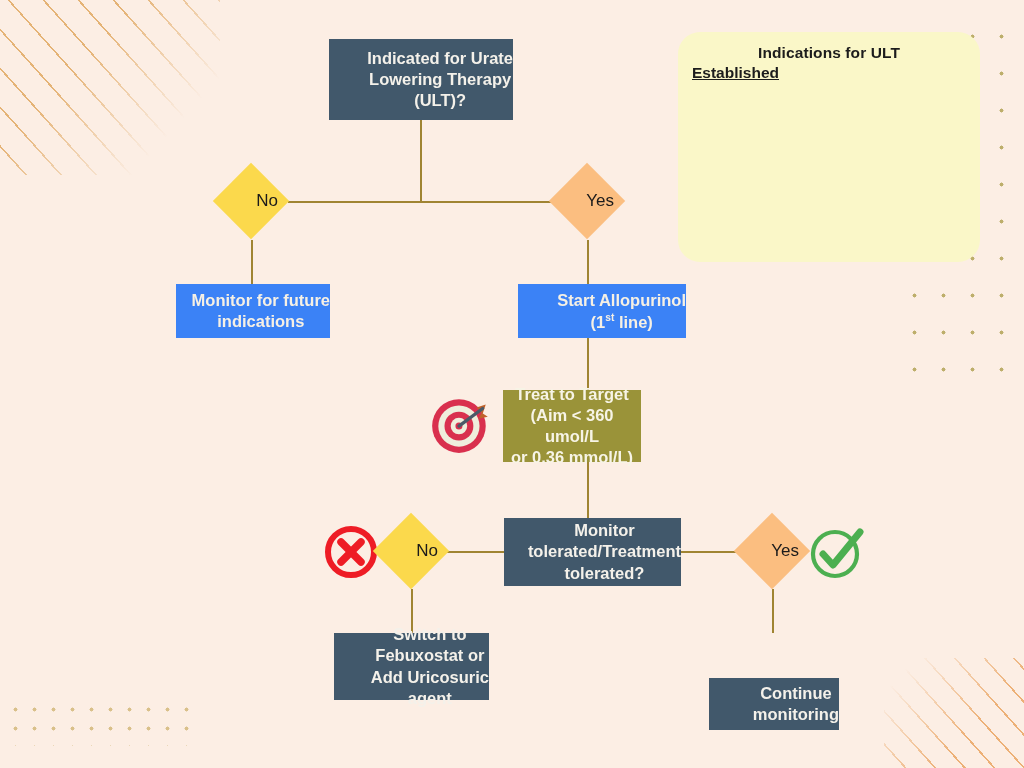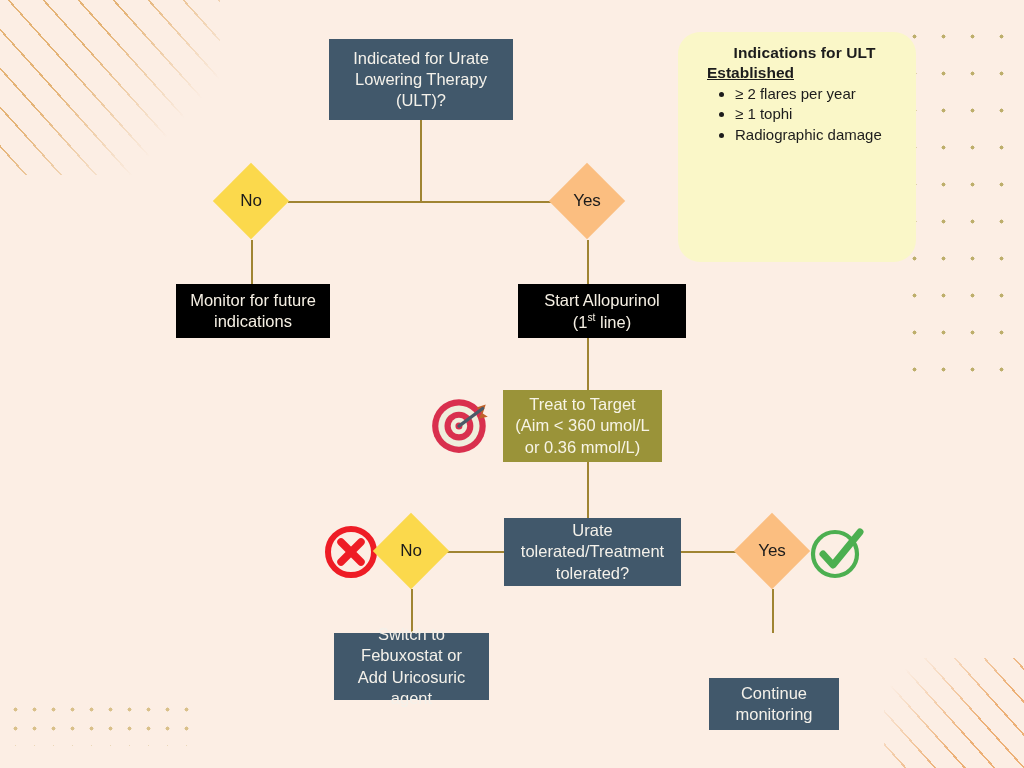--- a/index.html
+++ b/index.html
@@ -63,70 +63,71 @@
   .conn { position: absolute; background: #A08432; }
   .conn.v { width: 2px; }
   .conn.h { height: 2px; }
 
   
   .node {
     position: absolute;
     box-sizing: border-box;
     display: flex;
     align-items: center;
-    justify-content: center;
+    justify-content: flex-end;
     text-align: center;
     line-height: 1.28;
+    font-weight: bold;
   }
 
   .box-dark {
     background: #41586B;
     color: #F4F1EA;
     font-size: 16.5px;
   }
   .box-brown {
-    background: #000000;
+    background: #3b82f6;
     color: #F6F0E4;
     font-size: 16.5px;
   }
   .box-olive {
     background: #9A9339;
     color: #F7F4E6;
     font-size: 16.5px;
   }
 
   .diamond {
     position: absolute;
     display: flex;
     align-items: center;
-    justify-content: center;
+    justify-content: flex-end;
   }
   .diamond .shape {
     position: absolute;
     inset: 0;
     transform: rotate(45deg);
   }
   .diamond .lbl {
     position: relative;
     z-index: 2;
     color: #1B1B1B;
     font-size: 17px;
   }
   .diamond-yellow .shape { background: #FBD94C; }
   .diamond-peach  .shape { background: #FBBE80; }
 
   
   #info-card {
     position: absolute;
     left: 678px; top: 32px;
-    width: 238px; height: 230px;
+    width: 302px; height: 230px;
     background: #FAF7C8;
     border-radius: 22px;
     box-sizing: border-box;
-    padding: 12px 14px 10px 29px;
+    padding: 12px 14px 10px 14px;
     color: #1C1C1C;
   }
   #info-card .card-title {
     text-align: center;
     font-weight: bold;
     font-size: 15.5px;
     letter-spacing: .1px;
   }
   #info-card .sec-head {
     text-align: left;
@@ -216,31 +217,31 @@
     <circle cx="30" cy="34" r="20" fill="#EFEEDC"></circle>
     <circle cx="30" cy="34" r="14" fill="#D9304E"></circle>
     <circle cx="30" cy="34" r="8" fill="#EFEEDC"></circle>
     <circle cx="30" cy="34" r="3.4" fill="#D9304E"></circle>
     <path d="M47 16 L56 13 L53 22 Z" fill="#C0622A"></path>
     <path d="M52 21 L58 25 L49 27 Z" fill="#C0622A"></path>
     <line x1="30" y1="34" x2="53" y2="17" stroke="#4A5A68" stroke-width="3.2" stroke-linecap="round"></line>
   </svg>
 </div>
 
-<div class="node box-olive" style="left:503px; top:390px; width:159px; height:72px;">
+<div class="node box-olive" style="left:503px; top:390px; width:138px; height:72px;">
   <div>
     <div>Treat to Target</div>
     <div>(Aim &lt; 360 umol/L</div>
     <div>or 0.36 mmol/L)</div>
   </div>
 </div>
 
 <div class="node box-dark" style="left:504px; top:518px; width:177px; height:68px;">
   <div>
-    <div>Urate</div>
+    <div>Monitor</div>
     <div>tolerated/Treatment</div>
     <div>tolerated?</div>
   </div>
 </div>
 
 <div class="icon" style="left:323px; top:524px; width:56px; height:56px;">
   <svg viewBox="0 0 56 56" width="56" height="56">
     <circle cx="28" cy="28" r="23" fill="none" stroke="#EE1C25" stroke-width="6"></circle>
     <line x1="18" y1="18" x2="38" y2="38" stroke="#EE1C25" stroke-width="7.5" stroke-linecap="round"></line>
     <line x1="38" y1="18" x2="18" y2="38" stroke="#EE1C25" stroke-width="7.5" stroke-linecap="round"></line>
@@ -276,19 +277,14 @@
 <div class="node box-dark" style="left:709px; top:633px; width:130px; height:52px;margin-top:45px;">
   <div>
     <div>Continue</div>
     <div>monitoring</div>
   </div>
 </div>
 
 <div id="info-card">
   <div class="card-title">Indications for ULT</div>
   <div class="sec-head">Established </div>
-  <ul>
-    <li>≥ 2 flares per year</li>
-    <li>≥ 1 tophi</li>
-    <li>Radiographic damage</li>
-  </ul>
   <div class="gap"></div>
 </div>
 
 </body></html>

